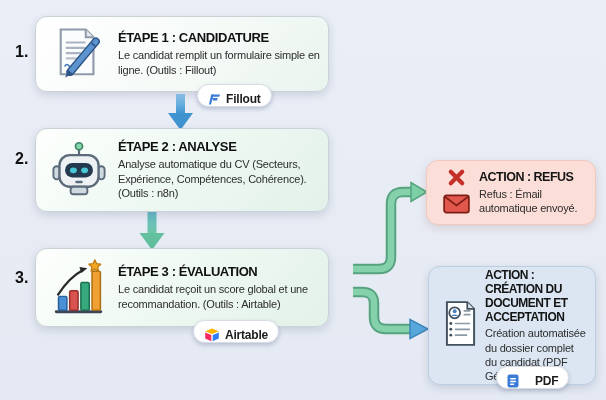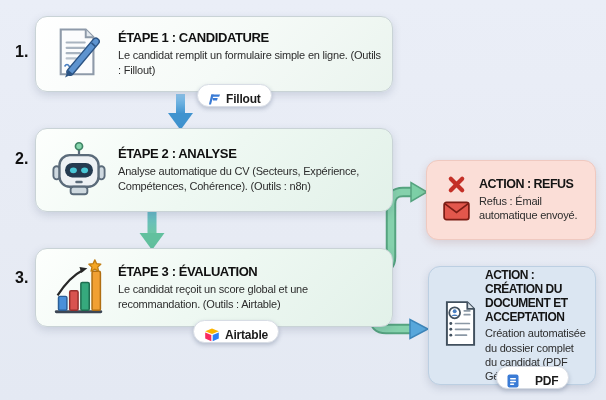--- a/index.html
+++ b/index.html
@@ -7,21 +7,21 @@
   .canvas{
     position:relative; width:606px; height:400px; overflow:hidden;
     background:linear-gradient(180deg,#eaeef7 0%,#e7ebf4 60%,#e4e9f3 100%);
   }
   svg.arrows{ position:absolute; left:0; top:0; z-index:1; }
 
   .step-num{ position:absolute; left:15px; font-size:16px; font-weight:700; color:#111; z-index:2;}
   #num1{ top:43px; } #num2{ top:150px; } #num3{ top:269px; }
 
   .step-box{
-    position:absolute; left:35px; width:358px; border-radius:12px;
+    position:absolute; left:35px; width:294px; border-radius:12px;
     border:1px solid #c9d3d6; box-shadow:0 3px 8px rgba(60,80,110,.18);
     display:flex; align-items:center; padding:0 4px 0 10px; z-index:2;
   }
   #box1{ top:16px; height:76px; background:linear-gradient(135deg,#ffffff 0%,#f5faf7 55%,#eaf4ee 100%); }
   #box2{ top:128px; height:84px; background:linear-gradient(135deg,#fdfffd 0%,#eef8f2 50%,#e2f1e9 100%); }
   #box3{ top:248px; height:79px; background:linear-gradient(135deg,#fdfffd 0%,#eef8f2 50%,#e2f1e9 100%); }
 
   .step-icon{ flex:0 0 66px; display:flex; justify-content:center; align-items:center; }
   .step-text{ flex:1; padding-left:6px; padding-right:2px; }
   .step-title{ font-size:13px; font-weight:700; color:#101010; letter-spacing:-.4px; margin-bottom:3px; }
@@ -36,21 +36,21 @@
   #badge-fillout{ left:197px; top:84px; }
   #badge-n8n{ left:202px; top:199px; }
   #badge-airtable{ left:193px; top:320px; }
   #badge-pdf{ left:496px; top:366px;gap:16px; }
   .badge .logo{ display:flex; align-items:center; }
 
   .action-box{
     position:absolute; border-radius:12px; display:flex; align-items:center;
     padding:8px 8px 8px 10px; z-index:2;
   }
-  #refus-box{ left:426px; top:160px; width:170px; height:80px;
+  #refus-box{ left:426px; top:160px; width:170px; height:65px;
     background:#fbded7; border:1px solid #efc9c0; box-shadow:0 3px 8px rgba(140,80,70,.18); }
   #accept-box{ left:428px; top:266px; width:168px; height:119px;
     background:#dbe6f2; border:1px solid #bccfe2; box-shadow:0 3px 8px rgba(60,80,110,.18); }
 
   .action-icons{ flex:0 0 38px; display:flex; flex-direction:column; align-items:center; gap:3px; }
   .accept-iconcol{ flex:0 0 42px; display:flex; justify-content:center; align-items:center; }
   .action-text{ flex:1; padding-left:4px; }
   .action-title{ font-size:12.5px; font-weight:700; color:#141414; letter-spacing:-.5px; line-height:1.18; margin-bottom:2px; }
   .action-body{ font-size:11px; color:#2d2d2d; line-height:1.3; letter-spacing:-.2px; }
   #accept-box .action-title{ font-size:12px; }

